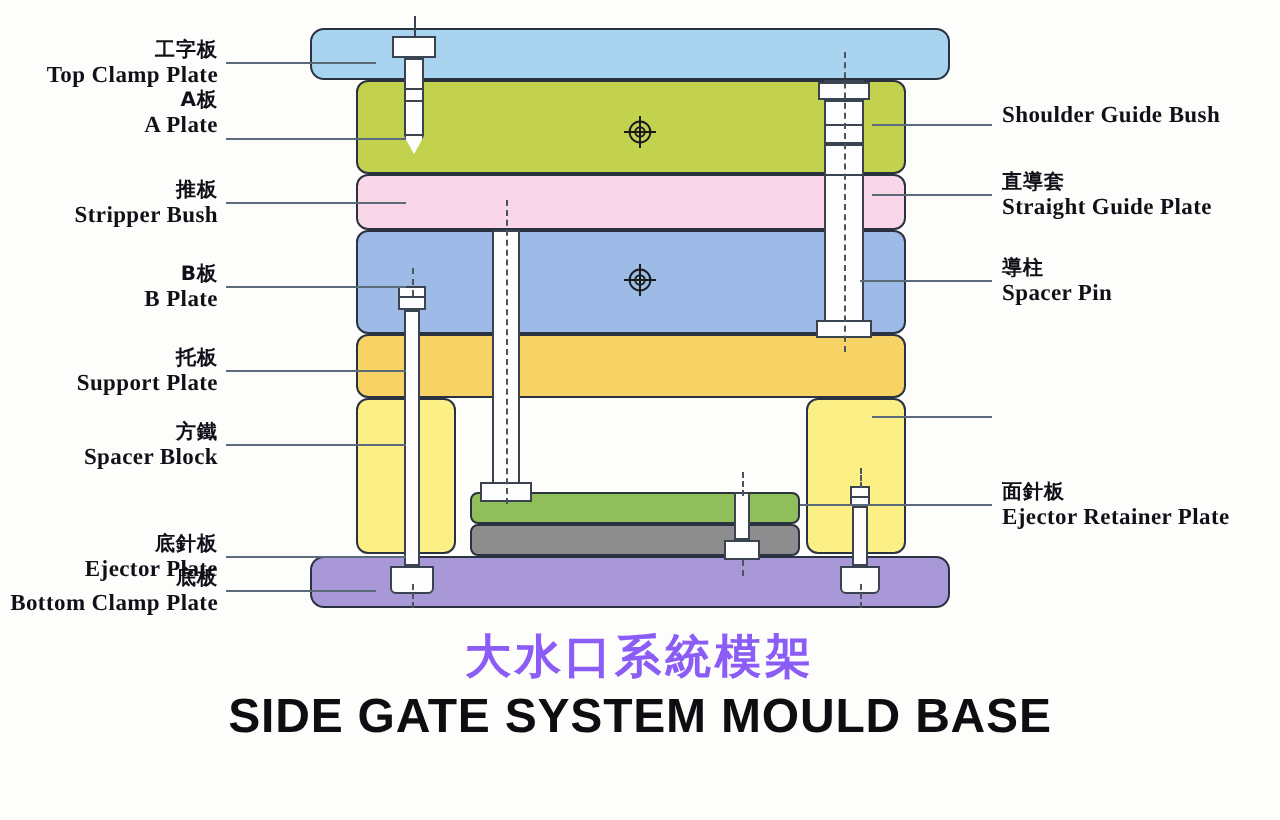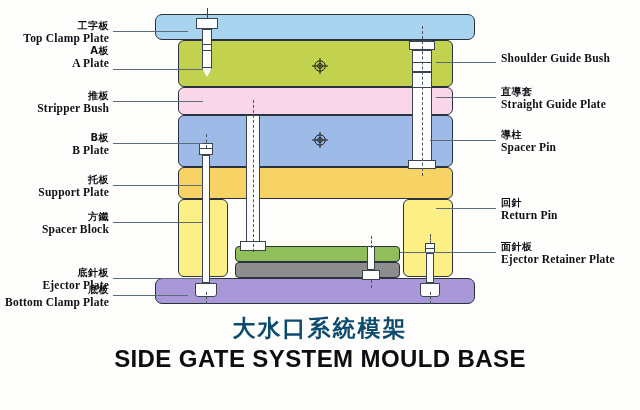--- a/index.html
+++ b/index.html
@@ -31,21 +31,21 @@
   .plate{position:absolute;border:1px solid #2a3240;box-sizing:border-box;}
   .part{position:absolute;box-sizing:border-box;}
   .dash{position:absolute;width:0;border-left:1px dashed #4a5560;}
   .thin{position:absolute;border:1px solid #3a4450;box-sizing:border-box;background:#fdfdfd;}
   .solidline{position:absolute;height:0;border-top:1px solid #3a4450;}
   .vline{position:absolute;width:0;border-left:1px solid #3a4450;}
 
   
   #title-cn{position:absolute;left:0;width:640px;top:313px;text-align:center;
     font-family:"DejaVu Sans","Liberation Sans",sans-serif;font-weight:700;
-    font-size:23px;letter-spacing:2px;color:#0c4a6e;}
+    font-size:23px;letter-spacing:2px;color:#8b5cf6;}
   #title-en{position:absolute;left:0;width:640px;top:345px;text-align:center;
     font-family:"Liberation Sans",sans-serif;font-weight:700;
     font-size:24px;letter-spacing:.4px;color:#0d0d12;}
 
   .crosshair{position:absolute;width:16px;height:16px;}
 </style>
 </head>
 <body>
 
 <div id="stage">
@@ -177,24 +177,20 @@
     <div class="en">Shoulder Guide Bush</div>
   </div>
   <div class="lbl right" style="left:501px;top:87px;">
     <div class="cn">直導套</div>
     <div class="en">Straight Guide Plate</div>
   </div>
   <div class="lbl right" style="left:501px;top:130px;">
     <div class="cn">導柱</div>
     <div class="en">Spacer Pin</div>
   </div>
-  <div class="lbl right" style="left:501px;top:198px;">
-    <div class="cn">回針</div>
-    <div class="en">Return Pin</div>
-  </div>
   <div class="lbl right" style="left:501px;top:242px;">
     <div class="cn">面針板</div>
     <div class="en">Ejector Retainer Plate</div>
   </div>
 
   <div id="title-cn">大水口系統模架</div>
   <div id="title-en">SIDE GATE SYSTEM MOULD BASE</div>
 
 </div>
 

